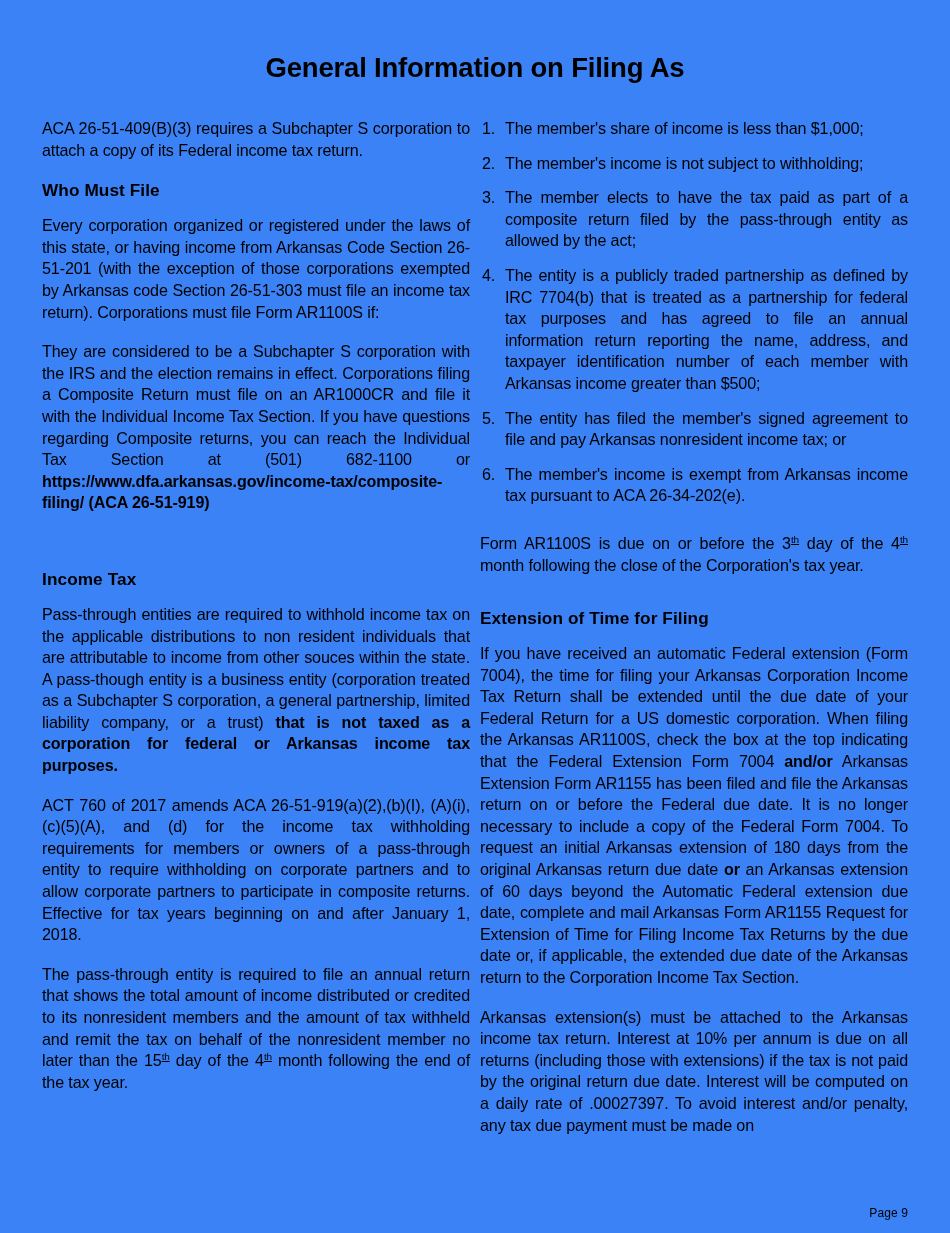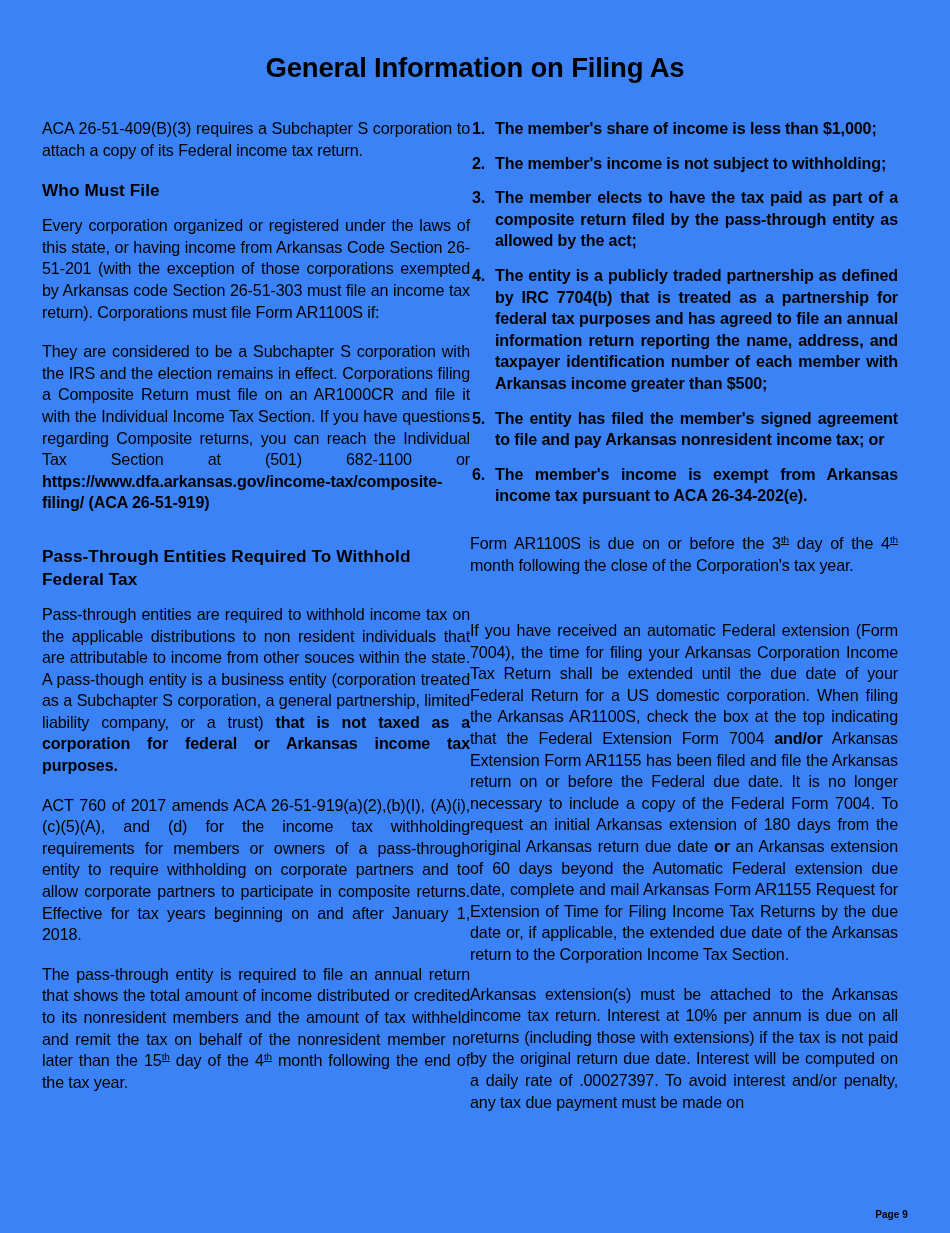--- a/index.html
+++ b/index.html
@@ -37,20 +37,21 @@
     white-space: nowrap;
   }
   .columns {
     position: absolute;
     top: 118px;
     left: 42px;
     width: 866px;
     height: 1105px;
     display: flex;
     flex-direction: row;
+    justify-content: space-between;
   }
   .col {
     width: 428px;
     position: relative;
   }
   p.body {
     margin: 0 0 18px 0;
     font-size: 16.1px;
     line-height: 21.6px;
     text-align: justify;
@@ -67,21 +68,20 @@
     font-weight: bold;
     letter-spacing: 0.1px;
   }
   .gap-before-heading { height: 13px; }
   .gap-after-heading  { height: 13px; }
   ol.numlist {
     margin: 0 0 0 0;
     padding: 0;
     list-style: none;
     counter-reset: itm;
-    font-weight: bold;
   }
   ol.numlist > li {
     position: relative;
     margin: 0 0 13px 0;
     padding-left: 25px;
     font-size: 16.1px;
     line-height: 21.6px;
     text-align: justify;
     text-justify: inter-word;
     letter-spacing: -0.12px;
@@ -102,22 +102,22 @@
     font-size: 62%;
     vertical-align: super;
     line-height: 0;
     text-decoration: underline;
   }
   b, strong { font-weight: bold; }
   .page-footer {
     position: absolute;
     right: 42px;
     bottom: 13px;
-    font-size: 10px;
-    font-weight: bold;
+    font-size: 12px;
+    font-weight: normal;
     letter-spacing: 0.1px;
     text-align: left;
   }
 </style>
 </head>
 <body>
 
 <div class="page">
 
   <h1 class="doc-title">
@@ -132,22 +132,22 @@
 
       <h2 class="heading">Who Must File</h2>
       <div class="gap-after-heading"></div>
 
       <p class="body">Every corporation organized or registered under the laws of this state, or having income from Arkansas Code Section 26-51-201 (with the exception of those corporations exempted by Arkansas code Section 26-51-303 must file an income tax return). Corporations must file Form AR1100S if:</p>
 
       <p class="body"><span>They are considered to be a Subchapter S corporation with the IRS and the election remains in effect. Corporations filing a Composite Return must file on an AR1000CR and file it with the Individual Income Tax Section. If you have questions regarding Composite returns, you can reach the Individual Tax Section at (501) 682-1100 or </span><b>https://www.dfa.arkansas.gov/income-tax/composite-filing/ (ACA 26-51-919)</b></p>
 
       <div class="gap-before-heading"></div>
       <h2 class="heading">
-        <span>Pass-Through Entities Required To Withhold</span><br>
-        <span>Federal Tax</span>
+        <br>
+        <span>Income Tax</span>
       </h2>
       <div class="gap-after-heading"></div>
 
       <p class="body"><span>Pass-through entities are required to withhold income tax on the applicable distributions to non resident individuals that are attributable to income from other souces within the state. A pass-though entity is a business entity (corporation treated as a Subchapter S corporation, a general partnership, limited liability company, or a trust)</span><b> that is not taxed as a corporation for federal or Arkansas income tax purposes.</b></p>
 
       <p class="body">ACT 760 of 2017 amends ACA 26-51-919(a)(2),(b)(I), (A)(i), (c)(5)(A), and (d) for the income tax withholding requirements for members or owners of a pass-through entity to require withholding on corporate partners and to allow corporate partners to participate in composite returns. Effective for tax years beginning on and after January 1, 2018.</p>
 
       <p class="body last-left"><span>The pass-through entity is required to file an annual return that shows the total amount of income distributed or credited to its nonresident members and the amount of tax withheld and remit the tax on behalf of the nonresident member no later than the 15</span><sup>th</sup><span> day of the 4</span><sup>th</sup><span> month following the end of the tax year.</span></p>
 
     </div>
@@ -163,20 +163,21 @@
         <li>The entity has filed the member's signed agreement to file and pay Arkansas nonresident income tax; or</li>
         <li>The member's income is exempt from Arkansas income tax pursuant to ACA 26-34-202(e).</li>
       </ol>
 
       <div class="gap-before-heading"></div>
       <div class="gap-after-heading"></div>
 
       <p class="body"><span>Form AR1100S is due on or before the 3</span><sup>th</sup><span> day of the 4</span><sup>th</sup><span> month following the close of the Corporation's tax year.</span></p>
 
       <div class="gap-before-heading"></div>
+      <h2 class="heading">Extension of Time for Filing</h2>
       <div class="gap-after-heading"></div>
 
       <p class="body"><span>If you have received an automatic Federal extension (Form 7004), the time for filing your Arkansas Corporation Income Tax Return shall be extended until the due date of your Federal Return for a US domestic corporation. When filing the Arkansas AR1100S, check the box at the top indicating that the Federal Extension Form 7004 </span><b>and/or</b><span> Arkansas Extension Form AR1155 has been filed and file the Arkansas return on or before the Federal due date. It is no longer necessary to include a copy of the Federal Form 7004. To request an initial Arkansas extension of 180 days from the original Arkansas return due date </span><b>or</b><span> an Arkansas extension of 60 days beyond the Automatic Federal extension due date, complete and mail Arkansas Form AR1155 Request for Extension of Time for Filing Income Tax Returns by the due date or, if applicable, the extended due date of the Arkansas return to the Corporation Income Tax Section.</span></p>
 
       <p class="body">Arkansas extension(s) must be attached to the Arkansas income tax return. Interest  at 10% per annum is due on all returns (including those with extensions) if the tax is not paid by the original return due date. Interest will be computed on a daily rate of .00027397. To avoid interest and/or penalty, any tax due payment must be made on</p>
 
     </div>
 
   </div>
 

